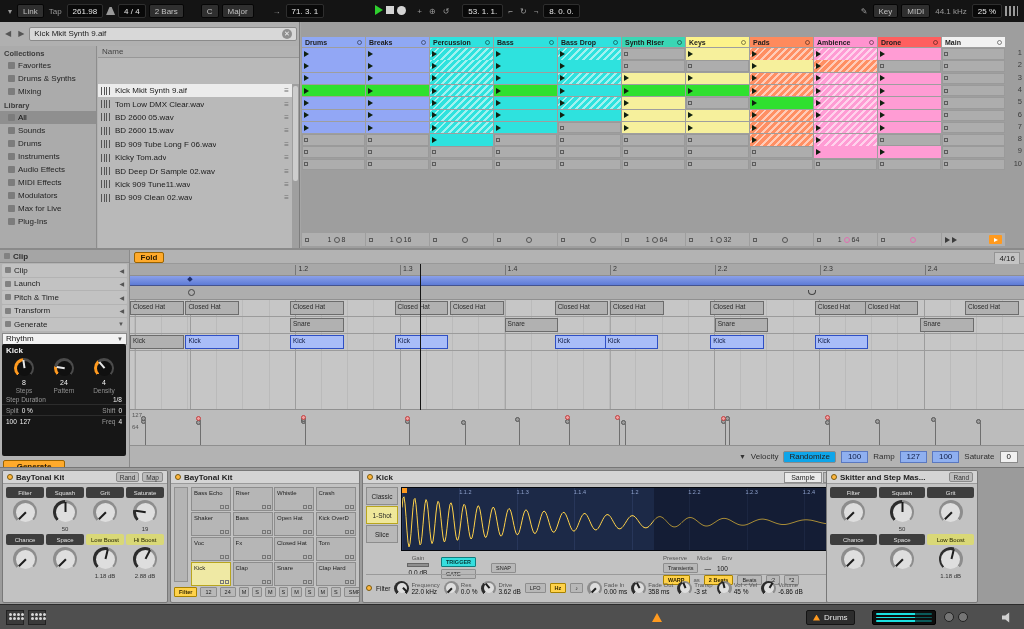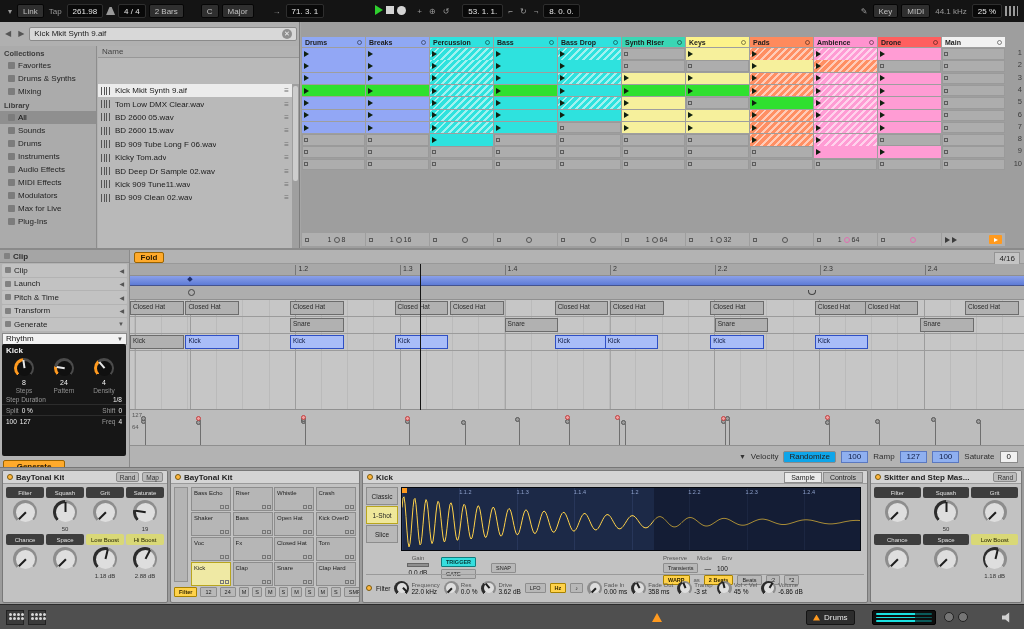--- a/index.html
+++ b/index.html
@@ -1274,21 +1274,21 @@
               </span>
               <span style="display: flex; flex-direction: column;">
                 <span class="klabel">Volume</span>
                 <span class="kvalue">-6.86 dB</span>
               </span>
             </span>
           </span>
       </div>
     </div>
 
-    <div class="device" id="dev-rack2" style="left:870px;width:152px;">
+    <div class="device" id="dev-rack2" style="left:826px;width:152px;">
       <div class="dev-title">
         <span class="led"></span>
         <span style="overflow:hidden;text-overflow:ellipsis;">Skitter and Step Mas...</span>
         <span class="dev-chip" style="margin-left:auto;">Rand</span>
       </div>
       <div id="rack2-body" style="padding:3px 3px 0 3px;">
           <div style="display: flex; gap: 2px; margin-bottom: 2px;">
             <div class="mac-btn" style="flex: 1 1 0%;">Filter</div>
             <div class="mac-btn" style="flex: 1 1 0%;">Squash</div>
             <div class="mac-btn" style="flex: 1 1 0%;">Grit</div>

